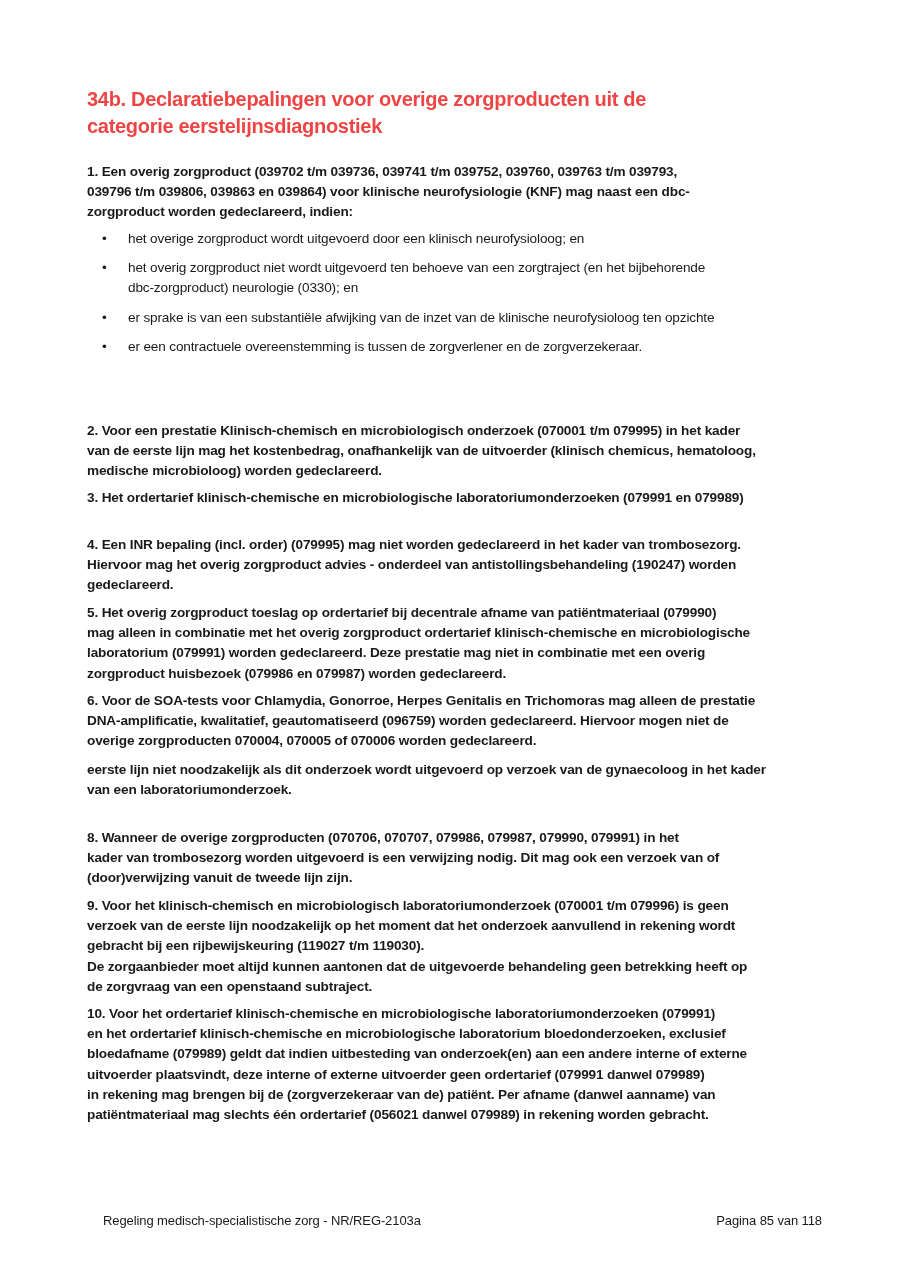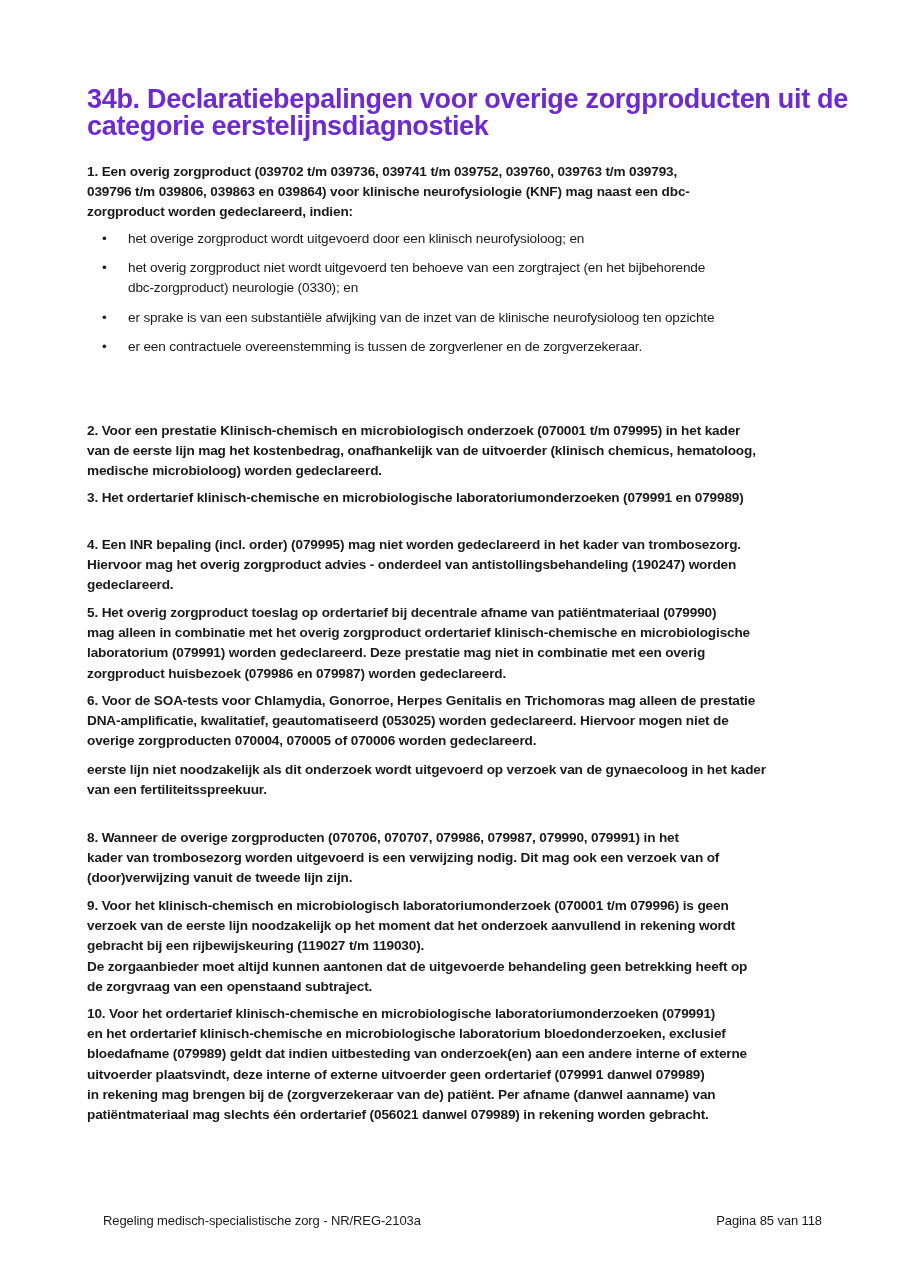--- a/index.html
+++ b/index.html
@@ -1,20 +1,20 @@
 <!DOCTYPE html>
 <html><head>
   <meta charset="utf-8">
   <style>
     html, body { margin: 0; padding: 0; background: #ffffff; }
     body { width: 900px; height: 1273px; position: relative; overflow: hidden;
            font-family: "Liberation Sans", "DejaVu Sans", sans-serif; color: #1a1a1a; }
     .page { position: absolute; left: 87px; top: 0; width: 735px; }
     h1 { position: absolute; top: 86px; left: 0; margin: 0; width: 735px;
-         font-size: 27px; line-height: 27px; font-weight: bold; color: #6d28d9;
+         font-size: 20px; line-height: 27px; font-weight: bold; color: #ef4444;
          letter-spacing: -0.3px; }
     .p { position: absolute; left: 0; width: 732px; margin: 0;
          font-size: 13.6px; line-height: 20.2px; letter-spacing: -0.15px; font-weight: bold; }
     .line { display: block; white-space: nowrap; }
     .bullets { position: absolute; left: 0; top: 229px; width: 732px; margin: 0; padding: 0; list-style: none; }
     .bullets li { position: relative; padding-left: 41px; font-size: 13.6px; line-height: 20.2px;
                   letter-spacing: -0.15px; margin-bottom: 9px; }
     .bullets li .dot { position: absolute; left: 15px; top: 0; }
     .footer { position: absolute; top: 1212px; left: 87px; width: 735px; font-size: 13px;
               line-height: 18px; letter-spacing: -0.1px; }
@@ -74,27 +74,27 @@
 
   <div class="p" style="top:603px">
     <span class="line">5. Het overig zorgproduct toeslag op ordertarief bij decentrale afname van patiëntmateriaal (079990)</span>
     <span class="line">mag alleen in combinatie met het overig zorgproduct ordertarief klinisch-chemische en microbiologische</span>
     <span class="line">laboratorium (079991) worden gedeclareerd. Deze prestatie mag niet in combinatie met een overig</span>
     <span class="line">zorgproduct huisbezoek (079986 en 079987) worden gedeclareerd.</span>
   </div>
 
   <div class="p" style="top:691px">
     <span class="line">6. Voor de SOA-tests voor Chlamydia, Gonorroe, Herpes Genitalis en Trichomoras mag alleen de prestatie</span>
-    <span class="line">DNA-amplificatie, kwalitatief, geautomatiseerd (053025) worden gedeclareerd. Hiervoor mogen niet de</span>
+    <span class="line">DNA-amplificatie, kwalitatief, geautomatiseerd (096759) worden gedeclareerd. Hiervoor mogen niet de</span>
     <span class="line">overige zorgproducten 070004, 070005 of 070006 worden gedeclareerd.</span>
   </div>
 
   <div class="p" style="top:760px">
     <span class="line">eerste lijn niet noodzakelijk als dit onderzoek wordt uitgevoerd op verzoek van de gynaecoloog in het kader</span>
-    <span class="line">van een fertiliteitsspreekuur.</span>
+    <span class="line">van een laboratoriumonderzoek.</span>
   </div>
 
   <div class="p" style="top:828px">
     <span class="line">8. Wanneer de overige zorgproducten (070706, 070707, 079986, 079987, 079990, 079991) in het</span>
     <span class="line">kader van trombosezorg worden uitgevoerd is een verwijzing nodig. Dit mag ook een verzoek van of</span>
     <span class="line">(door)verwijzing vanuit de tweede lijn zijn.</span>
   </div>
 
   <div class="p" style="top:896px">
     <span class="line">9. Voor het klinisch-chemisch en microbiologisch laboratoriumonderzoek (070001 t/m 079996) is geen</span>

